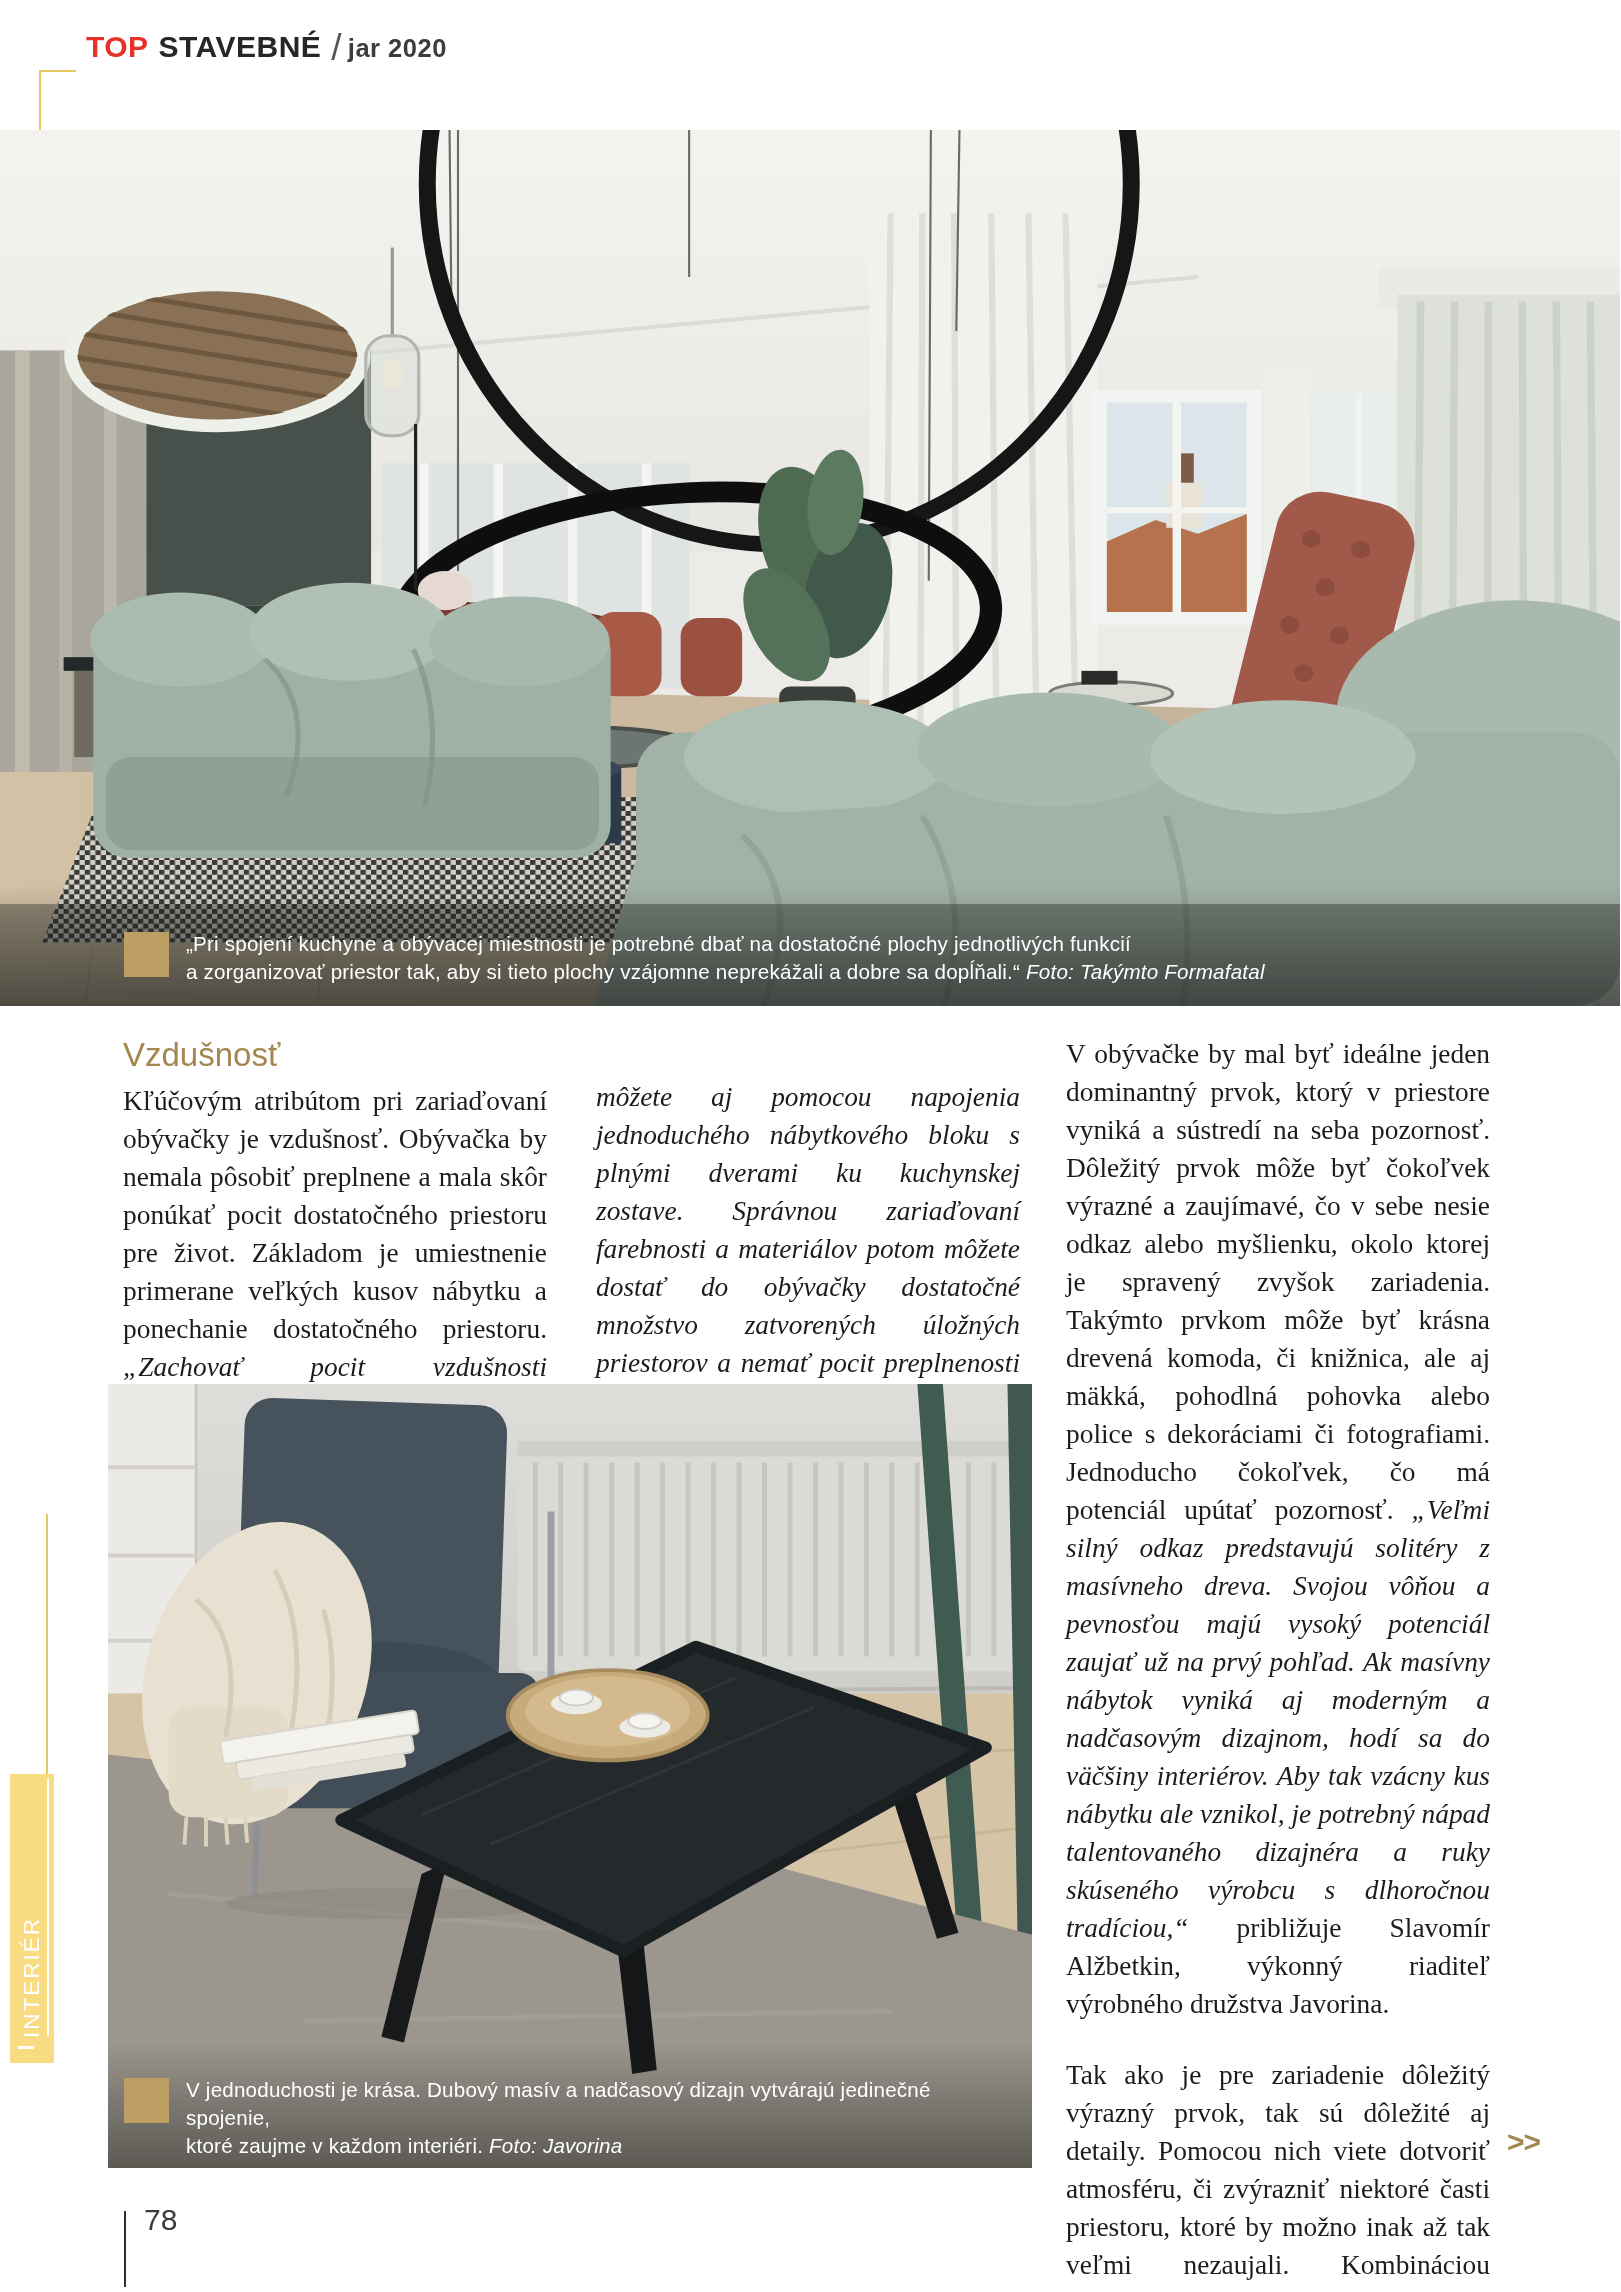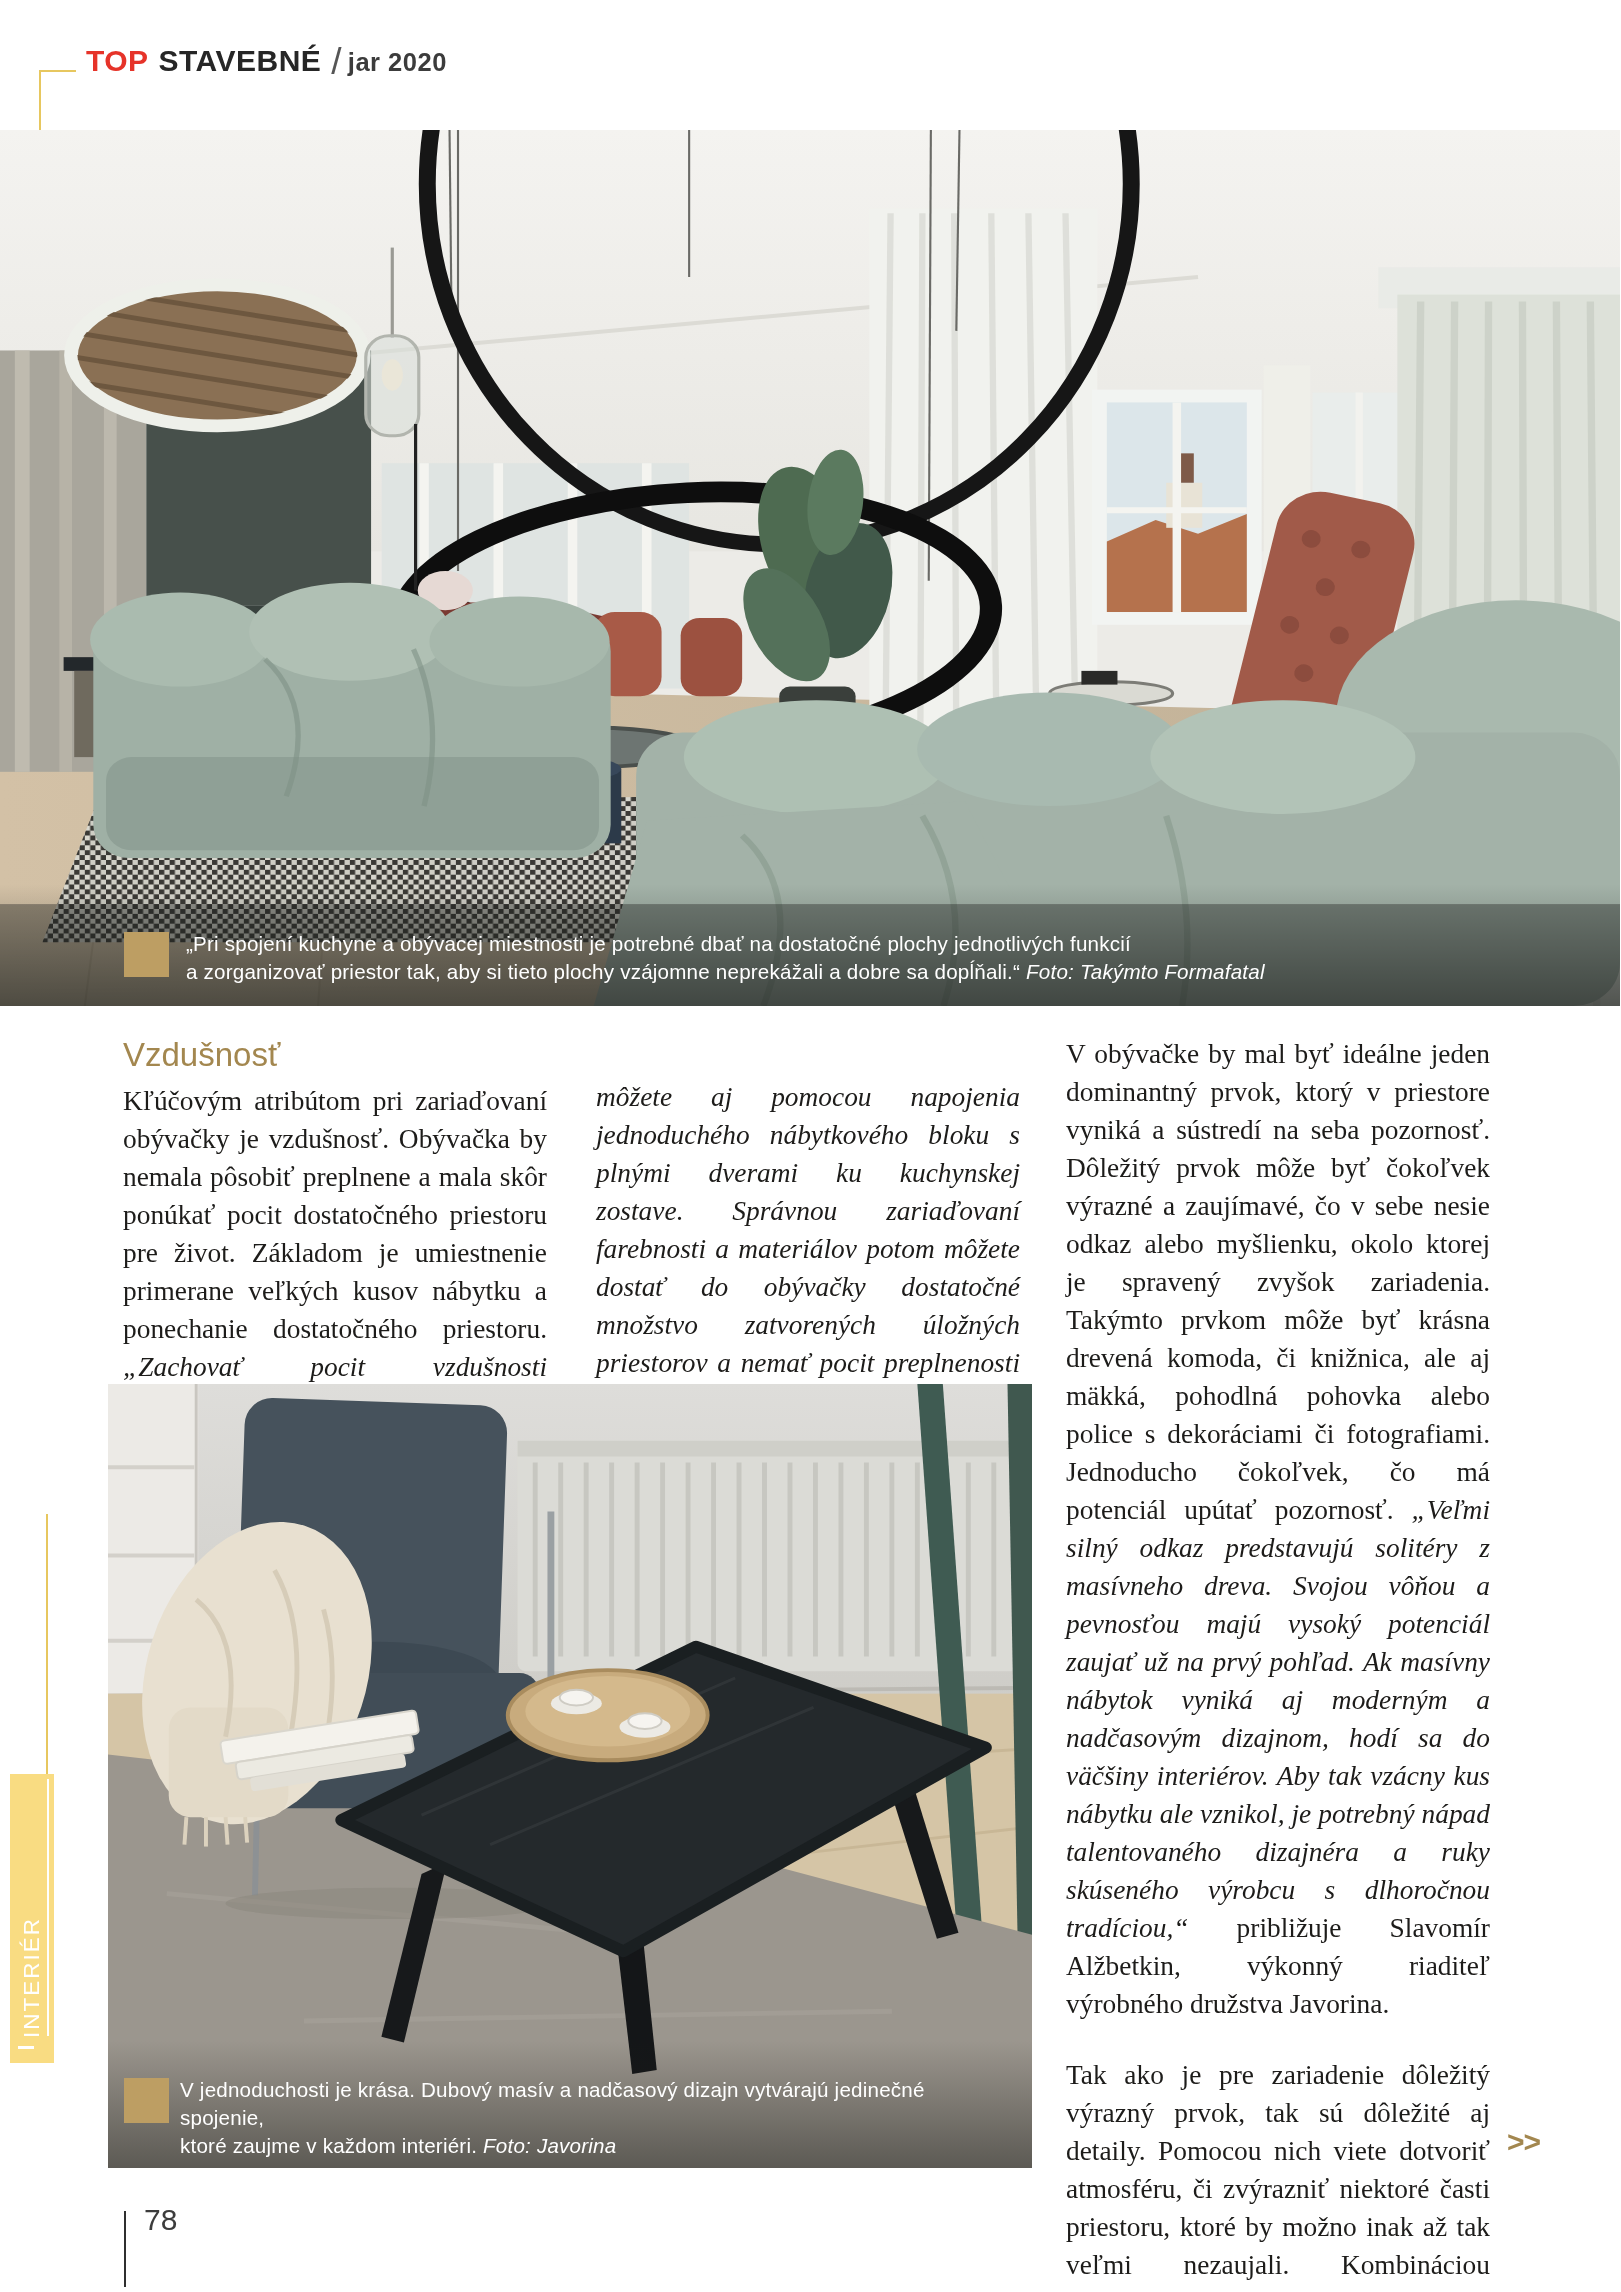--- a/index.html
+++ b/index.html
@@ -6,37 +6,37 @@
     --accent_gold:#a3874f; --brand_red:#e63329; --tab_yellow:#f9dc82;
     --caption_square_gold:#bd9e63; --ink:#1d1c1a; --thin_gold:#e7c75f;
   }
   *{margin:0;padding:0;box-sizing:border-box;}
   html,body{background:#ffffff;}
   .page{position:relative;width:1621px;height:2293px;background:#fff;overflow:hidden;
         font-family:"Liberation Sans",sans-serif;}
   
   .corner-h{position:absolute;left:39px;top:70px;width:37px;height:2px;background:var(--thin_gold);}
   .corner-v{position:absolute;left:39px;top:70px;width:2px;height:61px;background:var(--thin_gold);}
-  .brand{position:absolute;left:86px;top:41px;font-weight:bold;font-size:30px;letter-spacing:0.5px;
+  .brand{position:absolute;left:86px;top:27px;font-weight:bold;font-size:30px;letter-spacing:0.5px;
          color:#262626;white-space:nowrap;text-align:right;}
   .brand .t{color:var(--brand_red);margin-right:9.8px;}
   .brand .sep{font-weight:300;font-size:37px;color:#555;margin:0 5.9px 0 9.8px;vertical-align:-2.9px;}
   .brand .issue{font-size:25.5px;font-weight:600;color:#3c3c3c;}
   
   figure{position:absolute;overflow:hidden;background:#dcdcd6;}
   .hero{left:0;top:130px;width:1620px;height:876px;}
   .photo2{left:108px;top:1384px;width:924px;height:784px;}
   figure svg{display:block;width:100%;height:100%;}
   .cap{position:absolute;color:#fff;font-size:20.6px;line-height:28px;letter-spacing:0.2px;}
   .cap em{font-style:italic;}
   .capsq{position:absolute;width:45px;height:45px;background:var(--caption_square_gold);}
   .hero .capsq{left:124px;top:802px;}
   .hero .cap{left:186px;top:800px;width:1157px;}
   .photo2 .capsq{left:15.7px;top:694px;}
-  .photo2 .cap{left:72px;top:692px;width:814px;}
+  .photo2 .cap{left:78px;top:692px;width:814px;}
   
   .col{position:absolute;top:1035px;width:424px;color:var(--ink);}
   .col1{left:123px;} .col2{left:596px;} .col3{left:1066px;}
   h2.sect{font-family:"Liberation Sans",sans-serif;font-weight:400;font-size:33px;line-height:39px;
           color:var(--accent_gold);margin-bottom:3.9px;height:43px;}
   .colspacer{height:43px;}
   .body{font-family:"Liberation Serif",serif;font-size:27.4px;line-height:38px;text-align:justify;
         text-justify:inter-word;}
   .body + .body{margin-top:33px;}
   .body em{font-style:italic;}

